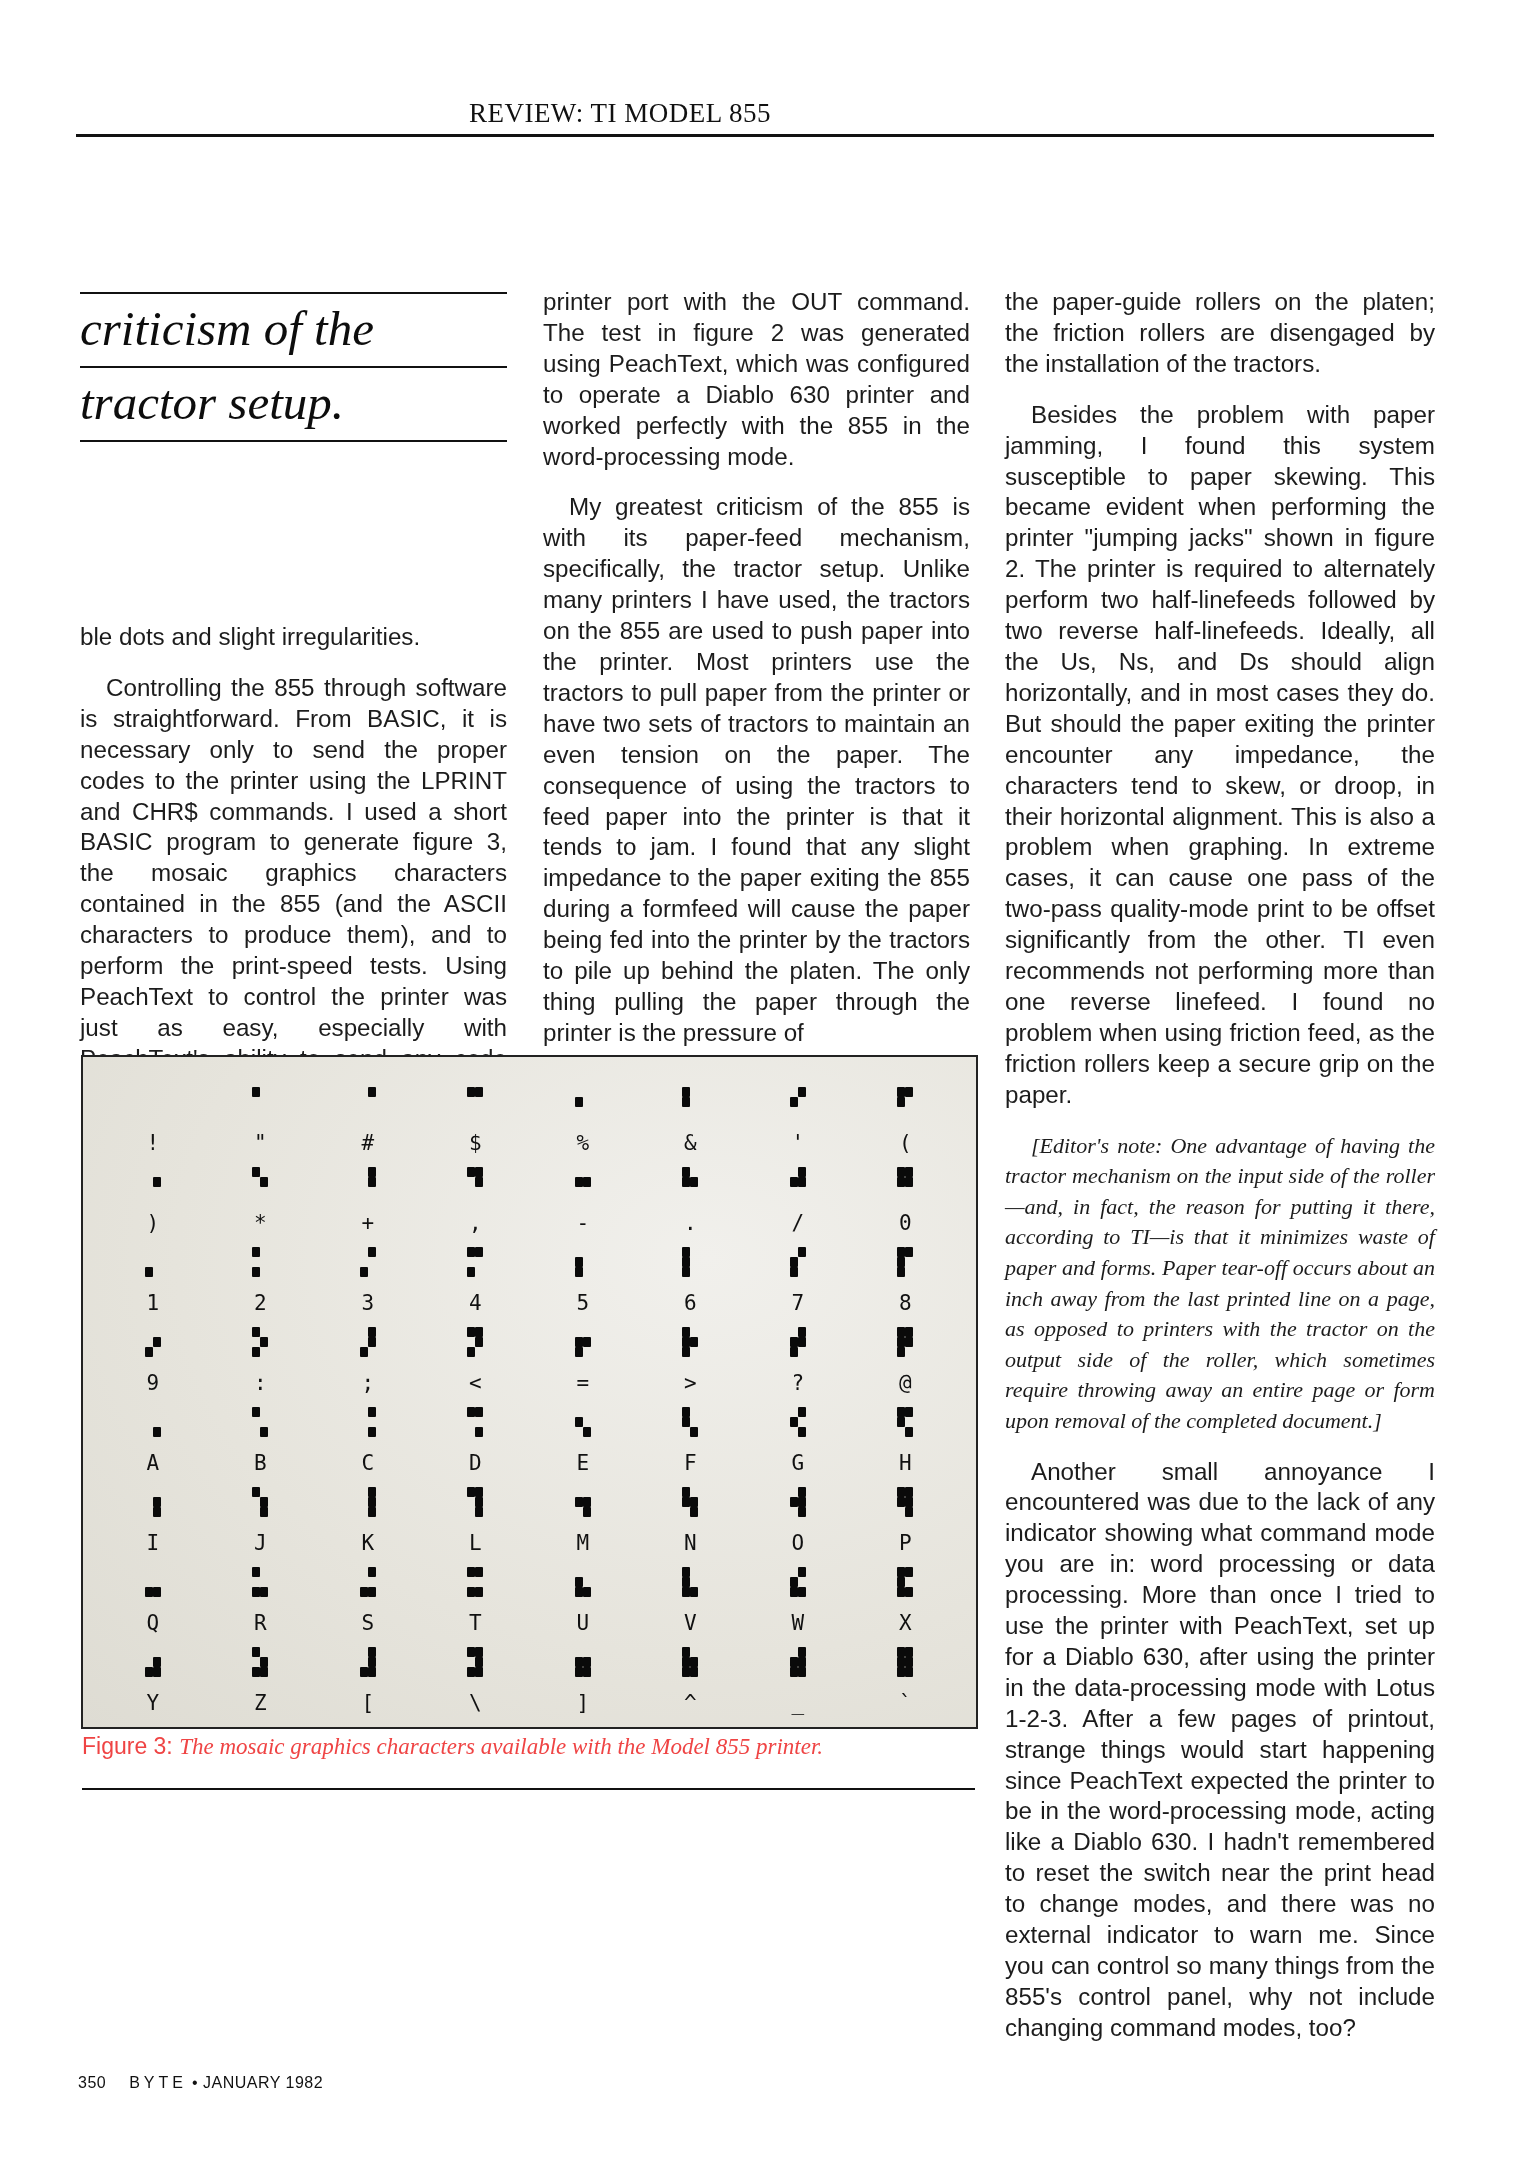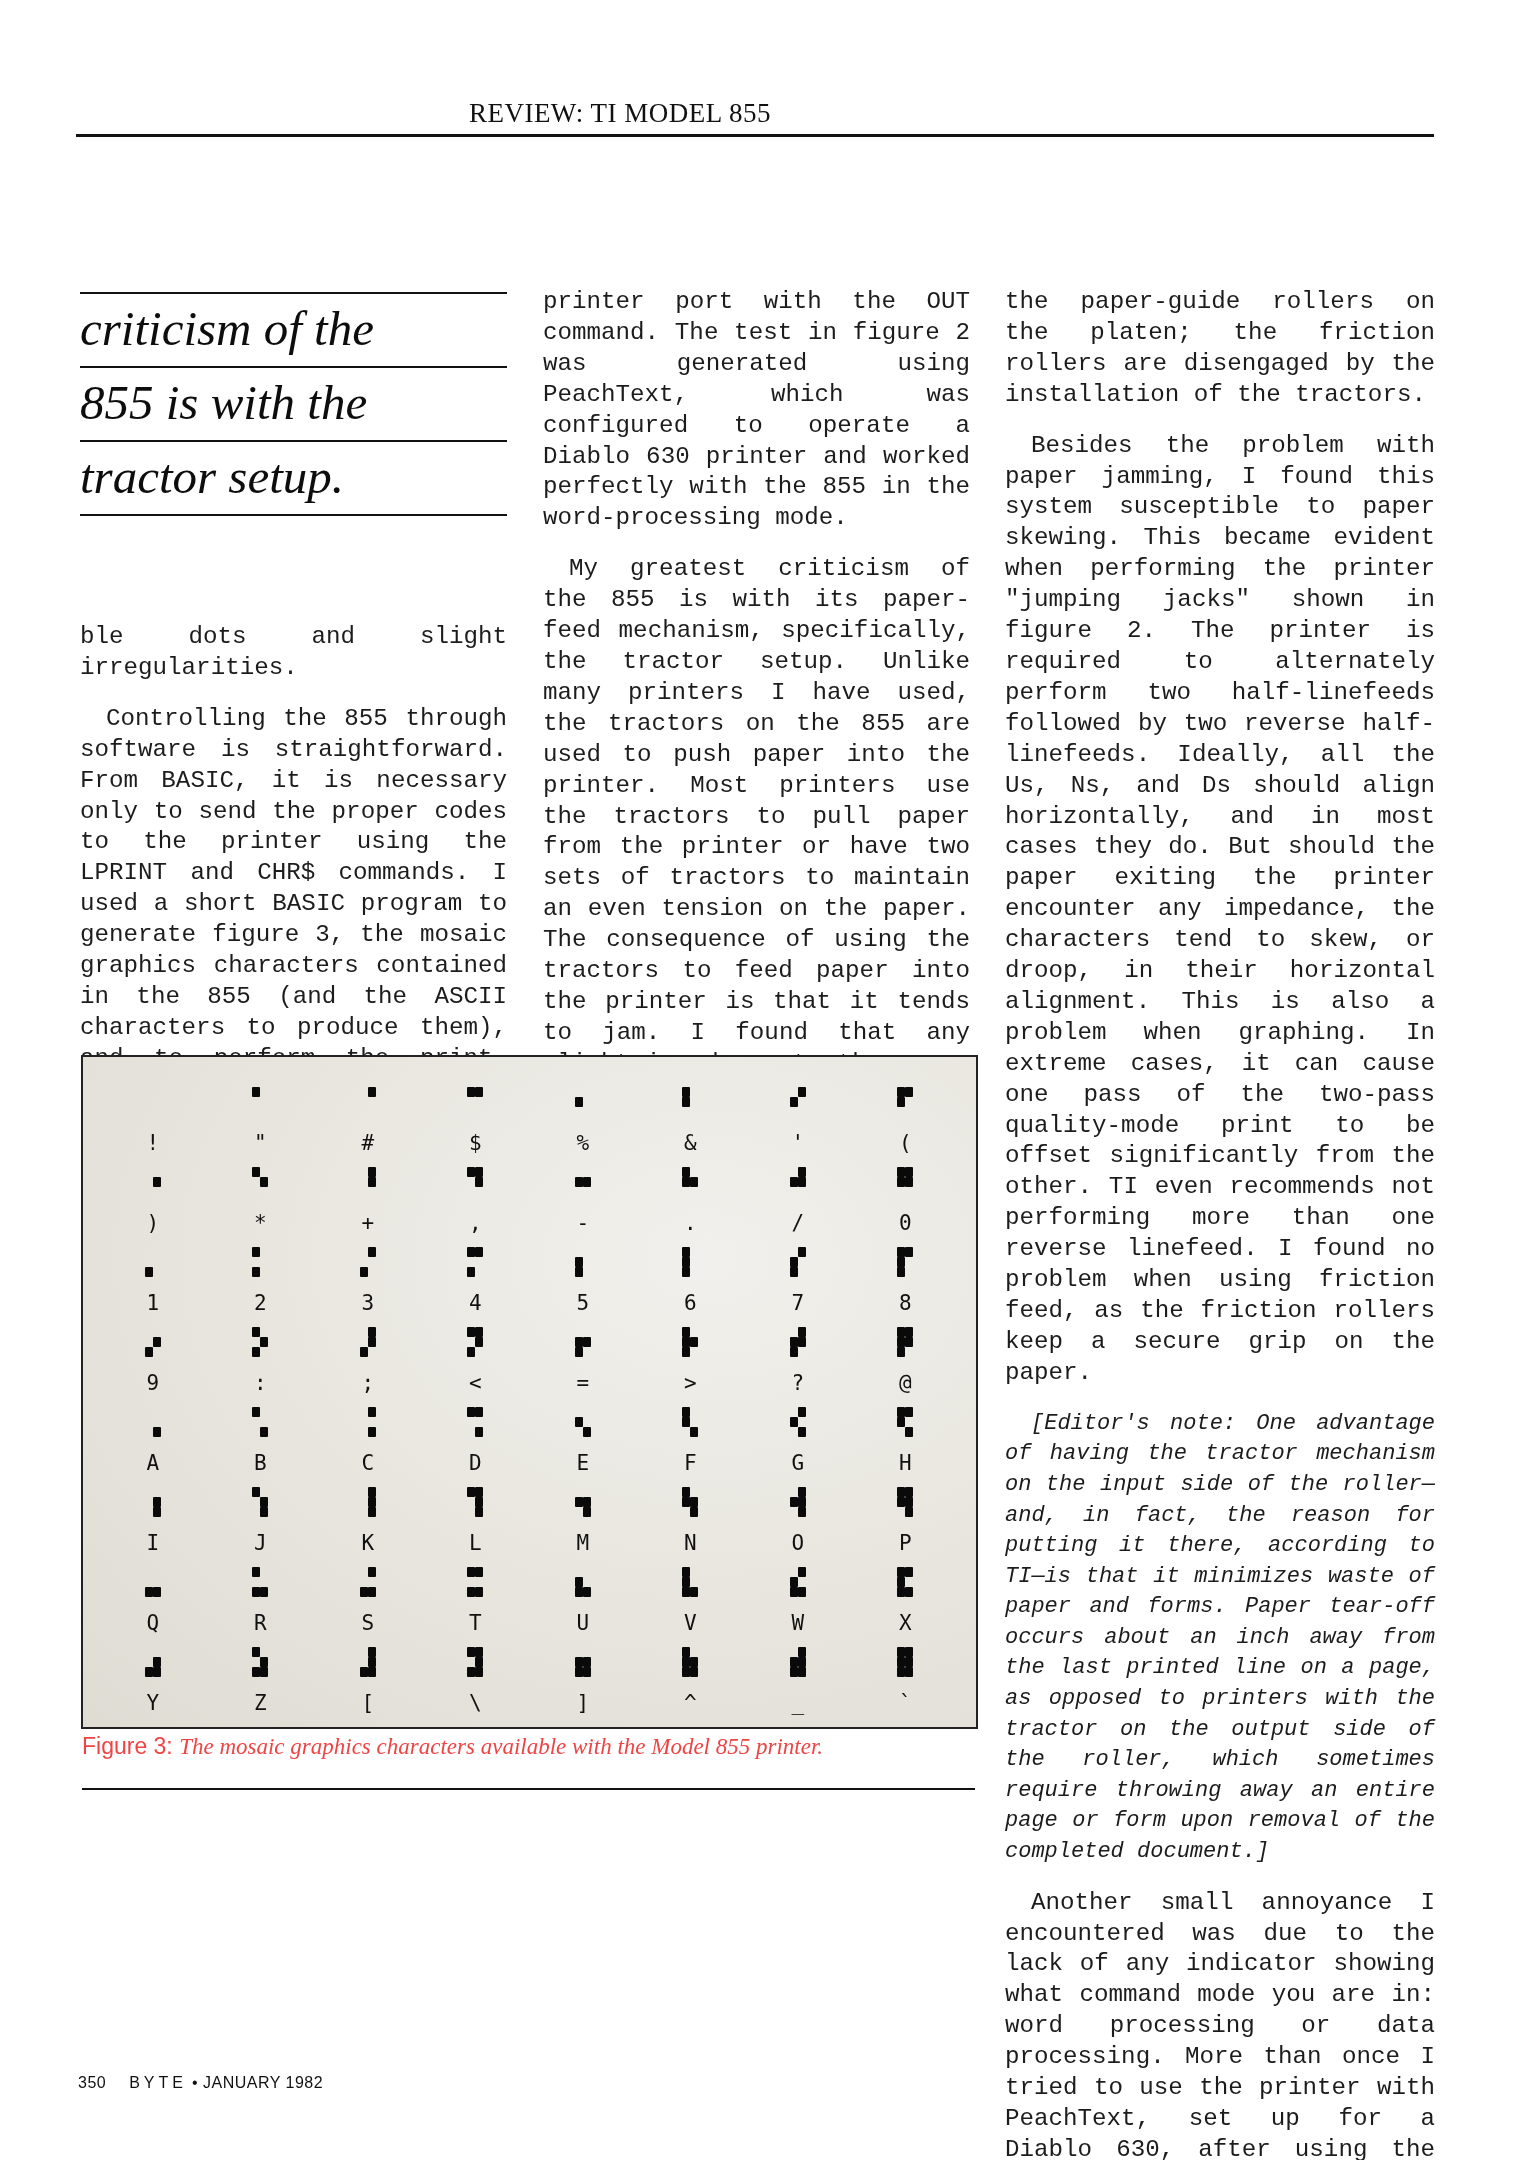--- a/index.html
+++ b/index.html
@@ -2,21 +2,21 @@
 <html><head>
 <meta charset="utf-8">
 <style>
   html, body { margin:0; padding:0; background:#ffffff; }
   body { width:1519px; height:2160px; position:relative; overflow:hidden; color:#1a1a1a;
          font-family:"Liberation Sans", sans-serif; }
   .running-head { position:absolute; left:0; width:1240px; top:98px; text-align:center;
          font-family:"Liberation Serif", serif; font-size:27px; letter-spacing:0.5px; color:#111; }
   .head-rule { position:absolute; left:76px; width:1358px; top:134px; height:0; border-top:3px solid #111; }
   .col { position:absolute; font-size:24.2px; line-height:30.9px; text-align:justify; color:#1c1c1c; }
-  .col p { margin:0;font-family:Liberation Mono, monospace; }
+  .col p { margin:0; }
   .col p.indent { text-indent:26px;margin-top:20px; }
   .col1 { left:80px; width:427px; top:622px; }
   .col2 { left:543px; width:427px; top:287px; }
   .col3 { left:1005px; width:430px; top:287px; }
   .pullquote { position:absolute; left:80px; width:427px; top:292px; }
   .pq-line { border-top:2.5px solid #111; height:72px; font-family:"Liberation Serif", serif;
              font-style:italic; font-size:49px; line-height:70px; color:#0d0d0d; white-space:nowrap; }
   .pq-line.last { border-bottom:2.5px solid #111; }
   .ed-note { font-style:italic; font-family:"Liberation Serif", serif; font-size:22px; line-height:30.6px; }
   .figure { position:absolute; left:81px; top:1055px; width:893px; height:670px;
@@ -41,21 +41,20 @@
   .footer .mag { letter-spacing:4px;margin-top:8px; }
 </style>
 </head>
 <body>
 
 <div class="running-head">REVIEW: TI MODEL 855</div>
 <div class="head-rule"></div>
 
 <div class="pullquote">
   <div class="pq-line">criticism of the</div>
-  <div class="pq-line">855 is with the</div>
   <div class="pq-line last">tractor setup.</div>
 </div>
 
 <div class="col col1">
   <p>ble dots and slight irregularities.</p>
   <p class="indent">Controlling the 855 through software is straightforward. From BASIC, it is necessary only to send the proper codes to the printer using the LPRINT and CHR$ commands. I used a short BASIC program to generate figure 3, the mosaic graphics characters contained in the 855 (and the ASCII characters to produce them), and to perform the print-speed tests. Using PeachText to control the printer was just as easy, especially with PeachText's ability to send any code out the</p>
 </div>
 
 <div class="col col2">
   <p>printer port with the OUT command. The test in figure 2 was generated using PeachText, which was configured to operate a Diablo 630 printer and worked perfectly with the 855 in the word-processing mode.</p>

